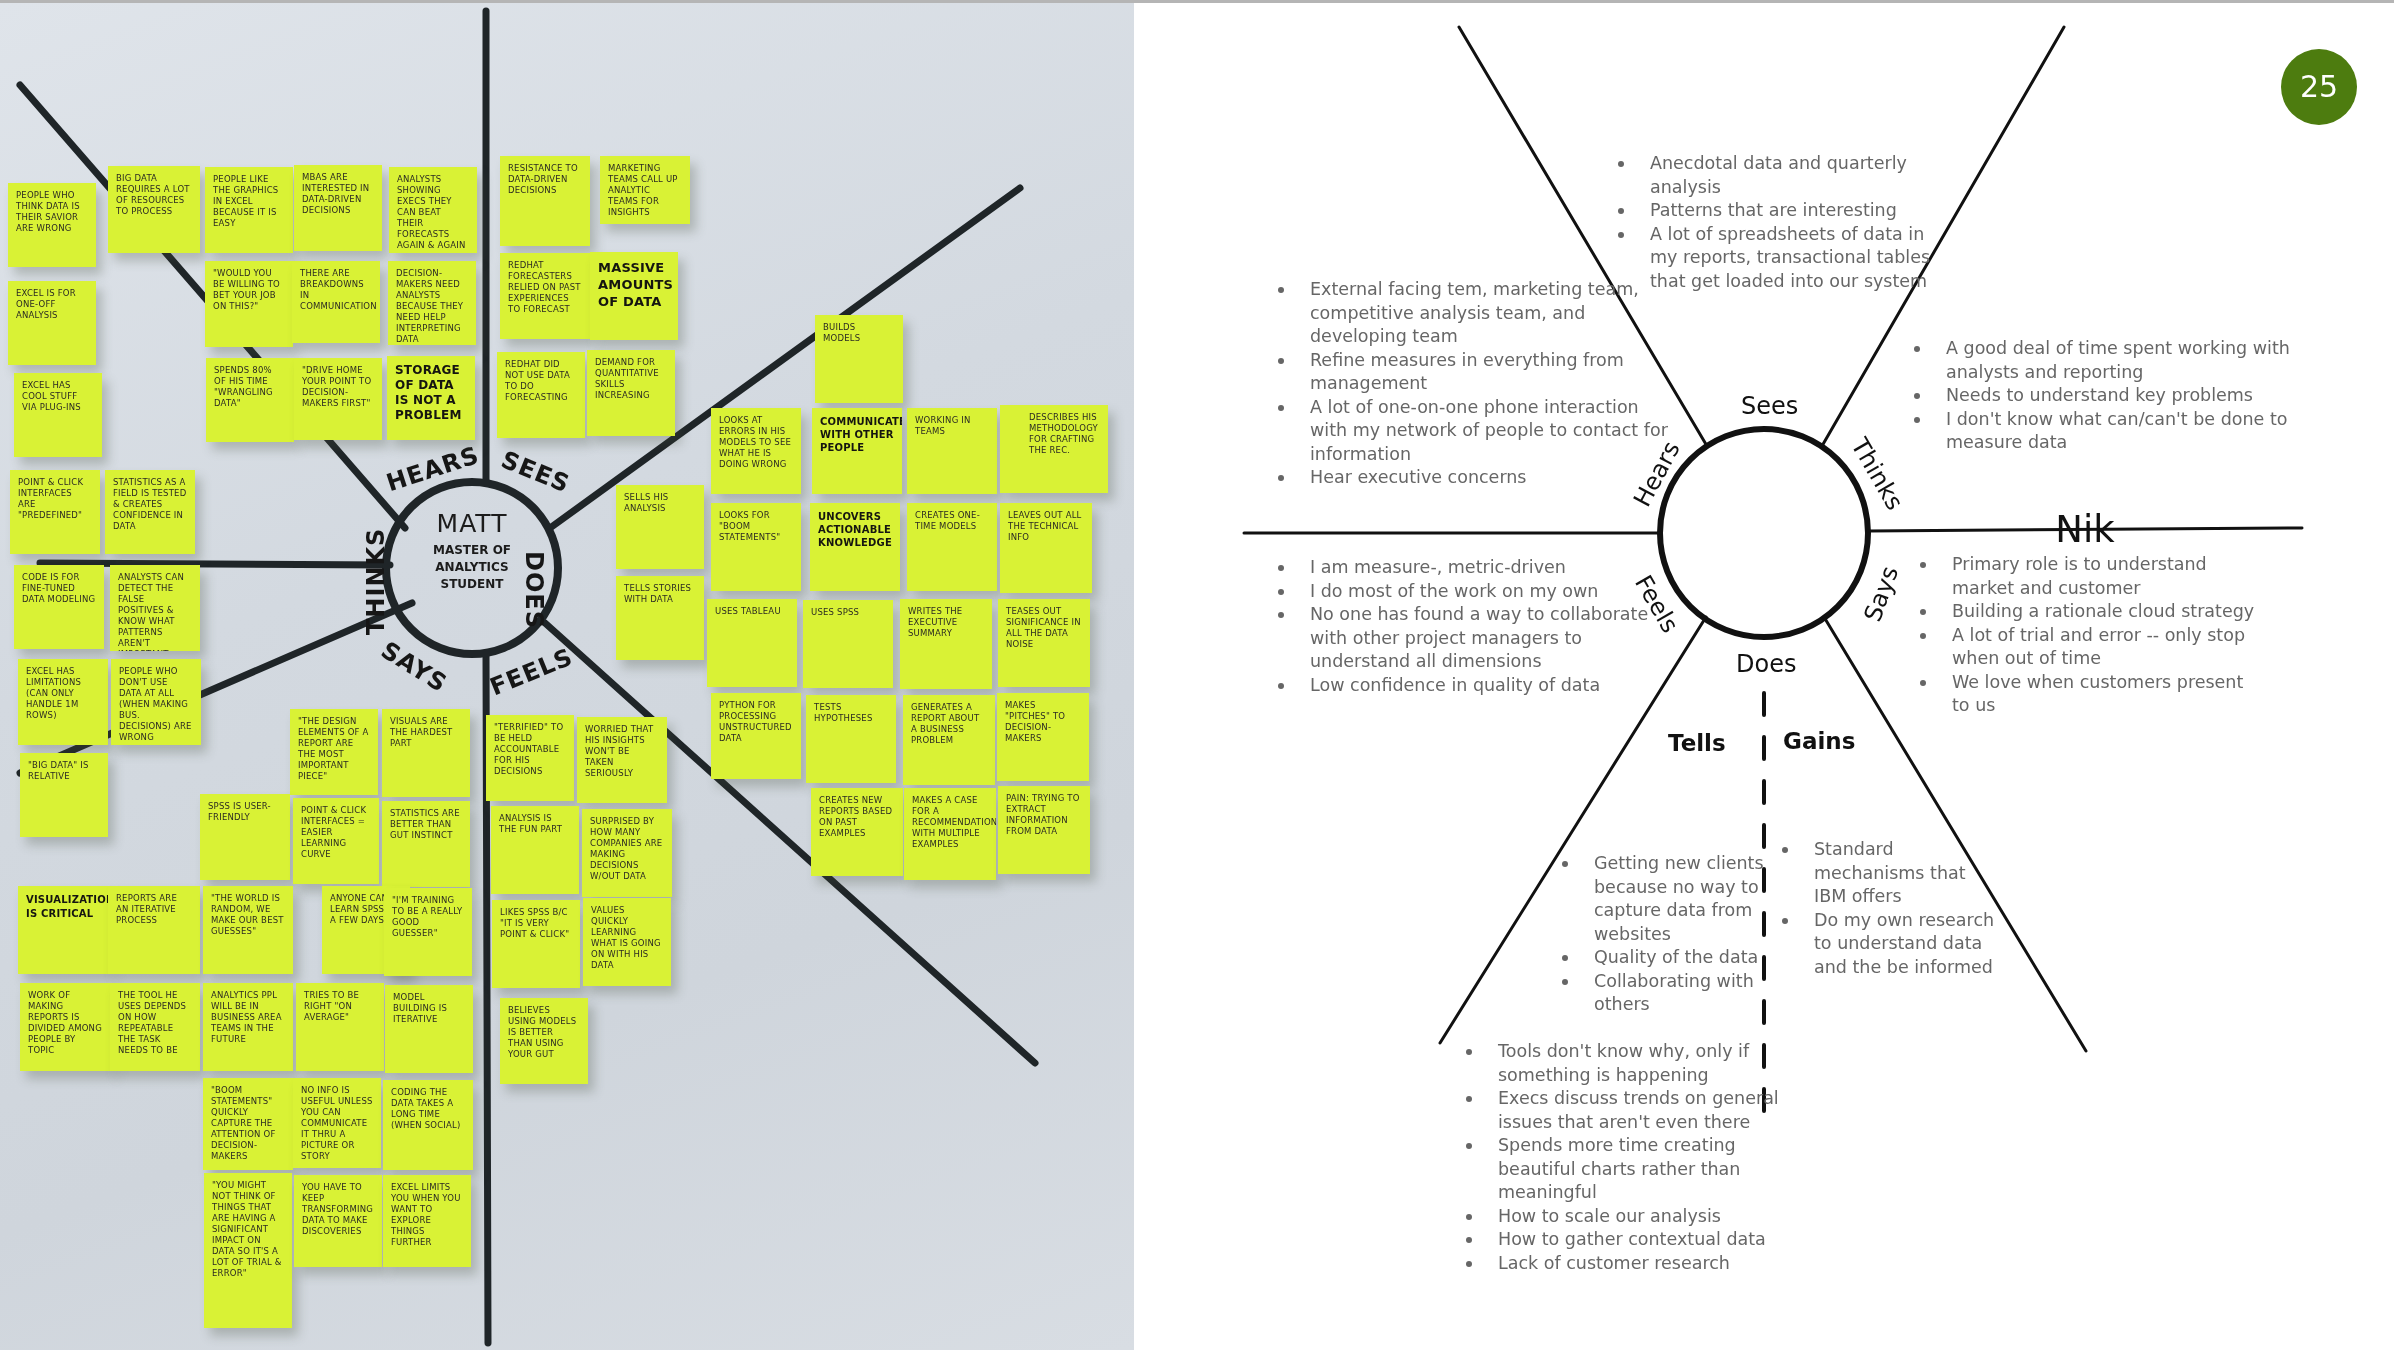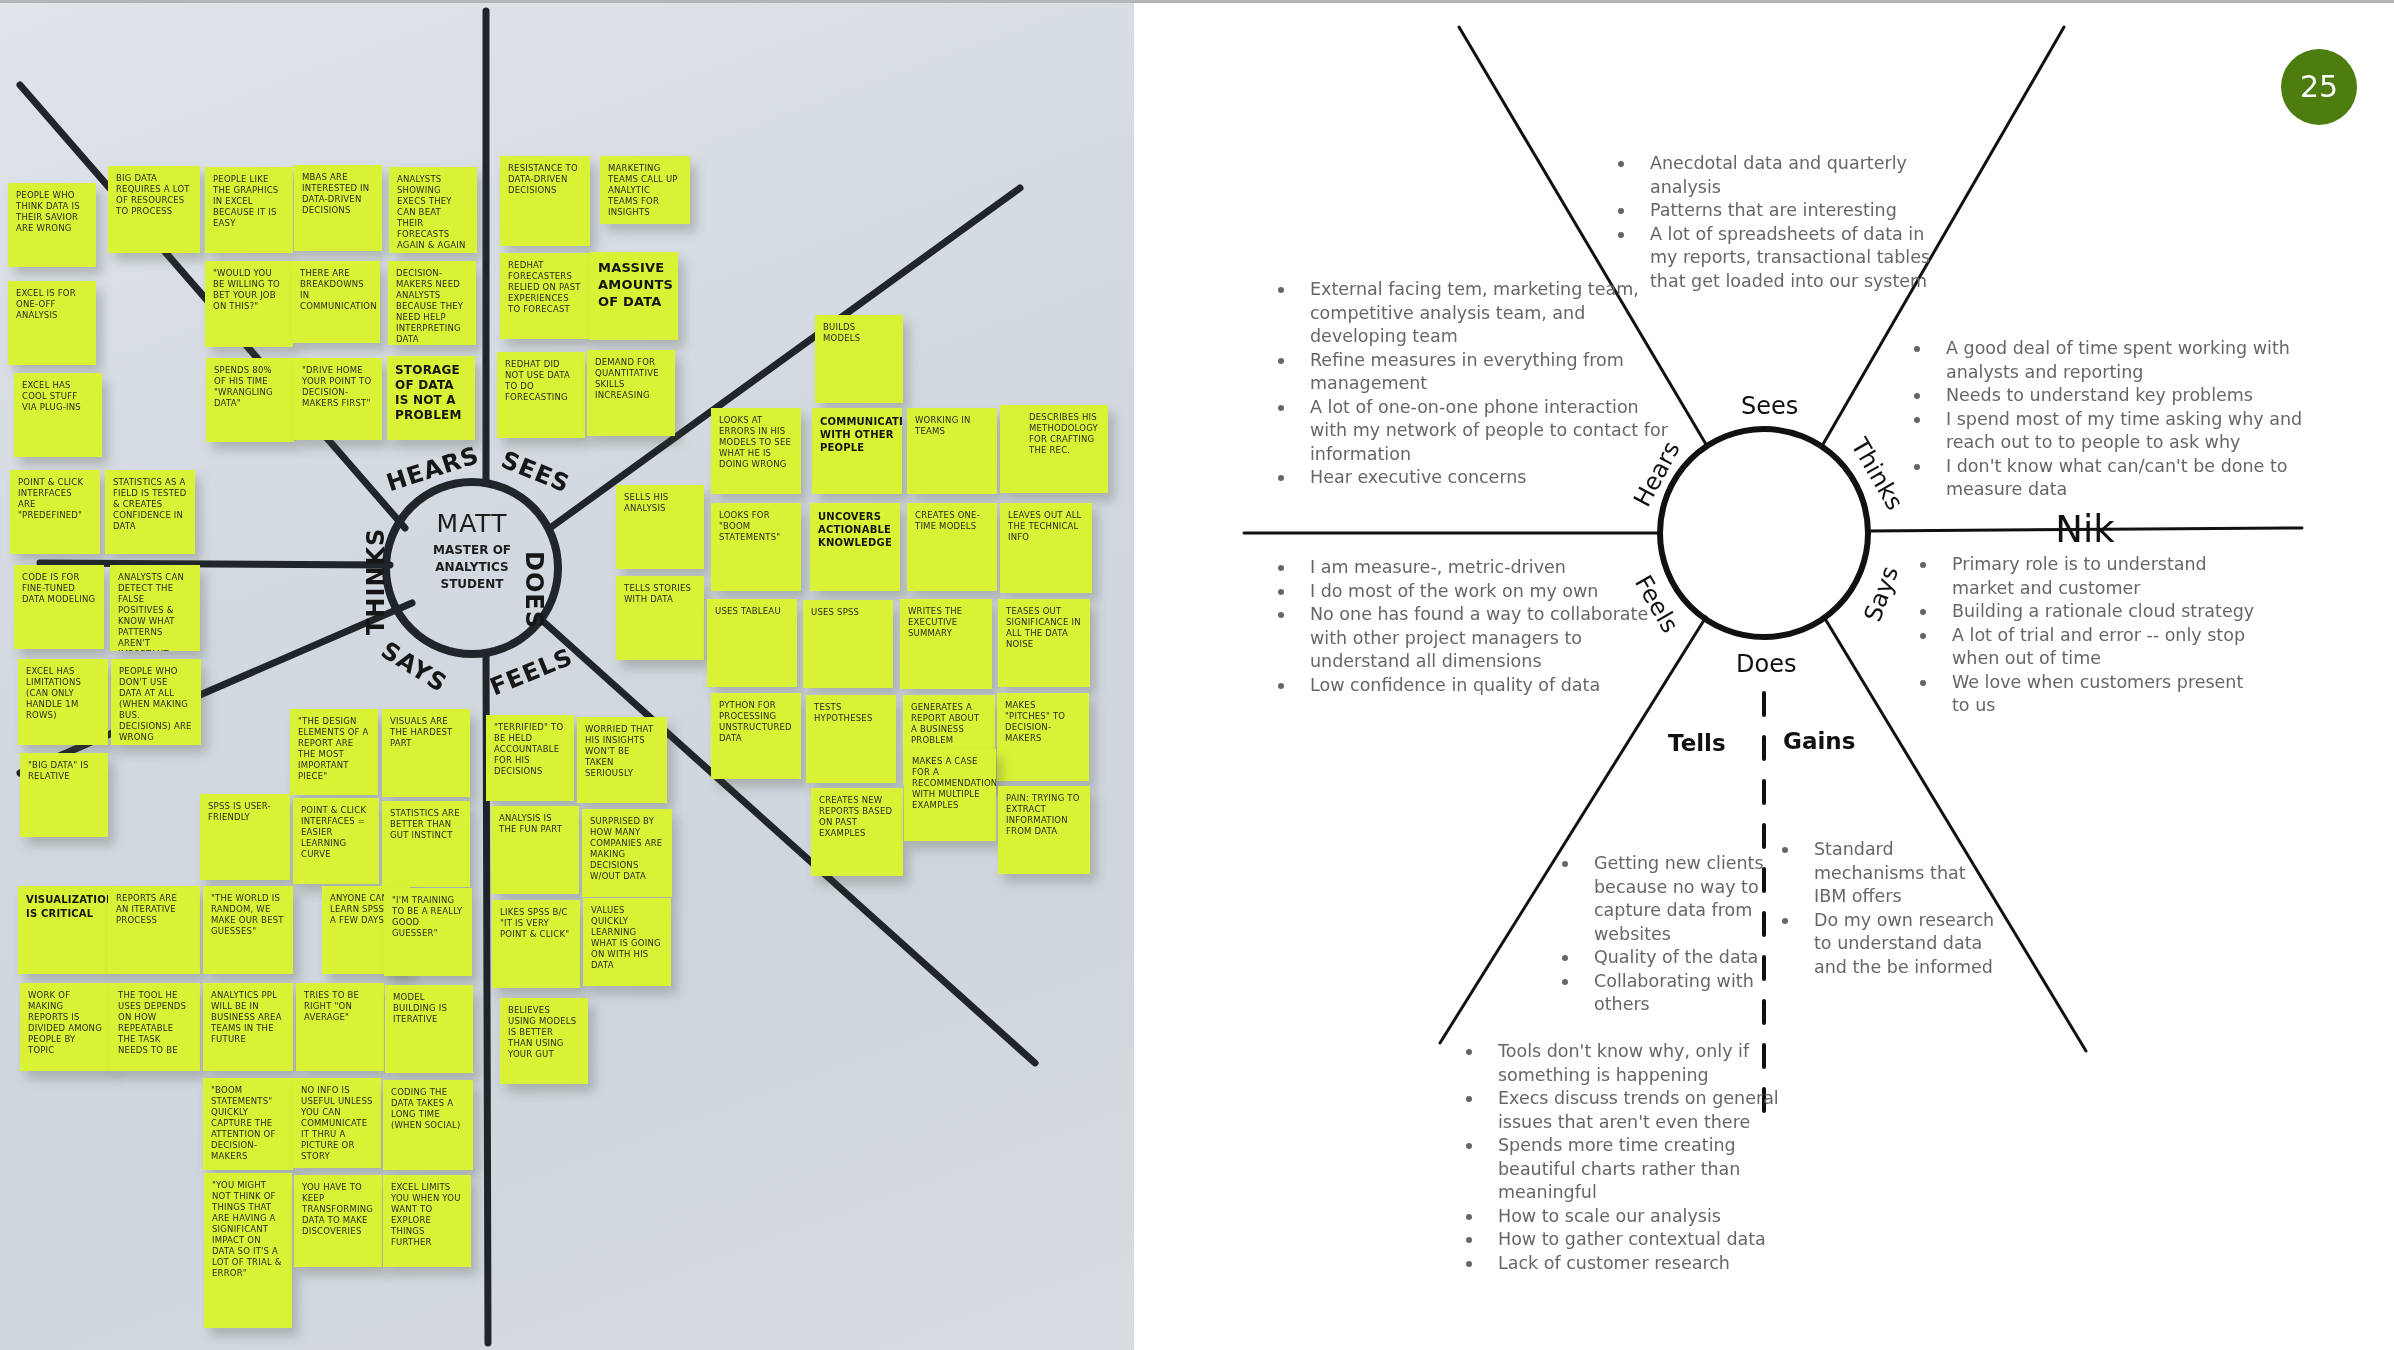--- a/index.html
+++ b/index.html
@@ -149,21 +149,21 @@
   <div class="sticky" style="left:1000px;top:500px;width:92px;height:90px;">Leaves out all the technical info</div>
   <div class="sticky" style="left:707px;top:596px;width:90px;height:88px;">Uses Tableau</div>
   <div class="sticky" style="left:803px;top:597px;width:90px;height:88px;">Uses SPSS</div>
   <div class="sticky" style="left:900px;top:596px;width:92px;height:90px;">Writes the executive summary</div>
   <div class="sticky" style="left:998px;top:596px;width:92px;height:88px;">Teases out significance in all the data noise</div>
   <div class="sticky" style="left:711px;top:690px;width:90px;height:86px;">Python for processing unstructured data</div>
   <div class="sticky" style="left:806px;top:692px;width:90px;height:88px;">Tests hypotheses</div>
   <div class="sticky" style="left:903px;top:692px;width:92px;height:90px;">Generates a report about a business problem</div>
   <div class="sticky" style="left:997px;top:690px;width:92px;height:88px;">Makes "pitches" to decision-makers</div>
   <div class="sticky" style="left:811px;top:785px;width:92px;height:88px;">Creates new reports based on past examples</div>
-  <div class="sticky" style="left:904px;top:746px;width:92px;height:92px;">Makes a case for a recommendation with multiple examples</div>
+  <div class="sticky" style="left:904px;top:785px;width:92px;height:92px;">Makes a case for a recommendation with multiple examples</div>
   <div class="sticky" style="left:998px;top:783px;width:92px;height:88px;">Pain: trying to extract information from data</div>
 
   <div class="sticky" style="left:290px;top:706px;width:88px;height:86px;">"The design elements of a report are the most important piece"</div>
   <div class="sticky" style="left:382px;top:706px;width:88px;height:88px;">Visuals are the hardest part</div>
   <div class="sticky" style="left:486px;top:712px;width:88px;height:86px;">"Terrified" to be held accountable for his decisions</div>
   <div class="sticky" style="left:577px;top:714px;width:90px;height:86px;">Worried that his insights won't be taken seriously</div>
   <div class="sticky" style="left:200px;top:791px;width:90px;height:86px;">SPSS is user-friendly</div>
   <div class="sticky" style="left:293px;top:795px;width:86px;height:86px;">Point &amp; click interfaces = easier learning curve</div>
   <div class="sticky" style="left:382px;top:798px;width:88px;height:86px;">Statistics are better than gut instinct</div>
   <div class="sticky" style="left:491px;top:803px;width:88px;height:88px;">Analysis is the fun part</div>
@@ -225,21 +225,20 @@
 <ul class="quad" style="left:1276px;top:278px;width:400px;">
   <li>External facing tem, marketing team, competitive analysis team, and developing team</li>
   <li>Refine measures in everything from management</li>
   <li>A lot of one-on-one phone interaction with my network of people to contact for information</li>
   <li>Hear executive concerns</li>
 </ul>
 
 <ul class="quad" style="left:1912px;top:337px;width:400px;">
   <li>A good deal of time spent working with analysts and reporting</li>
   <li>Needs to understand key problems</li>
-  <li>I spend most of my time asking why and reach out to to people to ask why</li>
   <li>I don't know what can/can't be done to measure data</li>
 </ul>
 
 <ul class="quad" style="left:1276px;top:556px;width:400px;">
   <li>I am measure-, metric-driven</li>
   <li>I do most of the work on my own</li>
   <li>No one has found a way to collaborate with other project managers to understand all dimensions</li>
   <li>Low confidence in quality of data</li>
 </ul>
 

